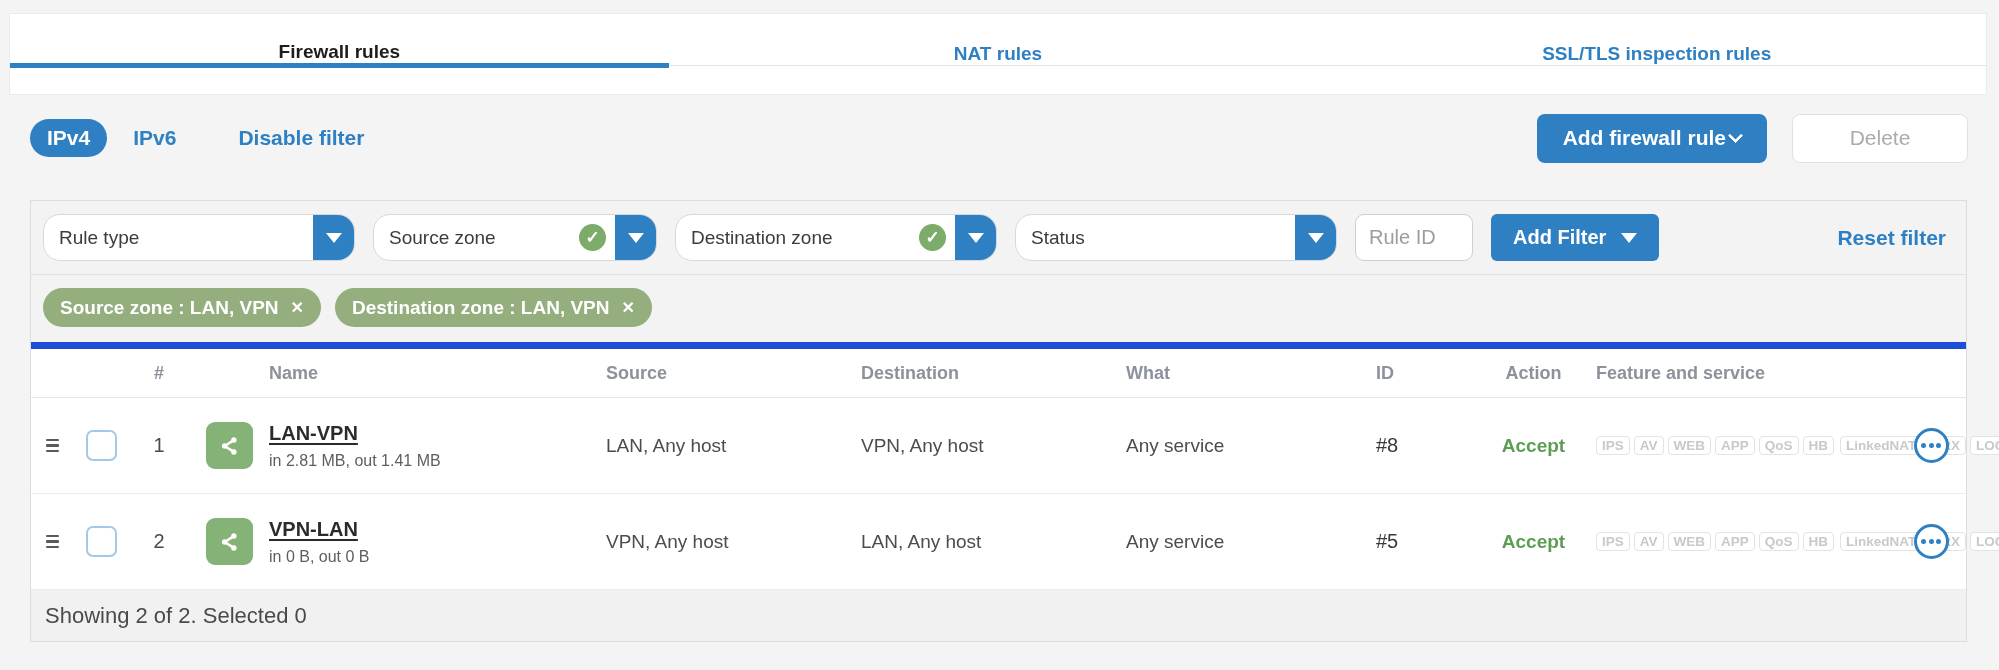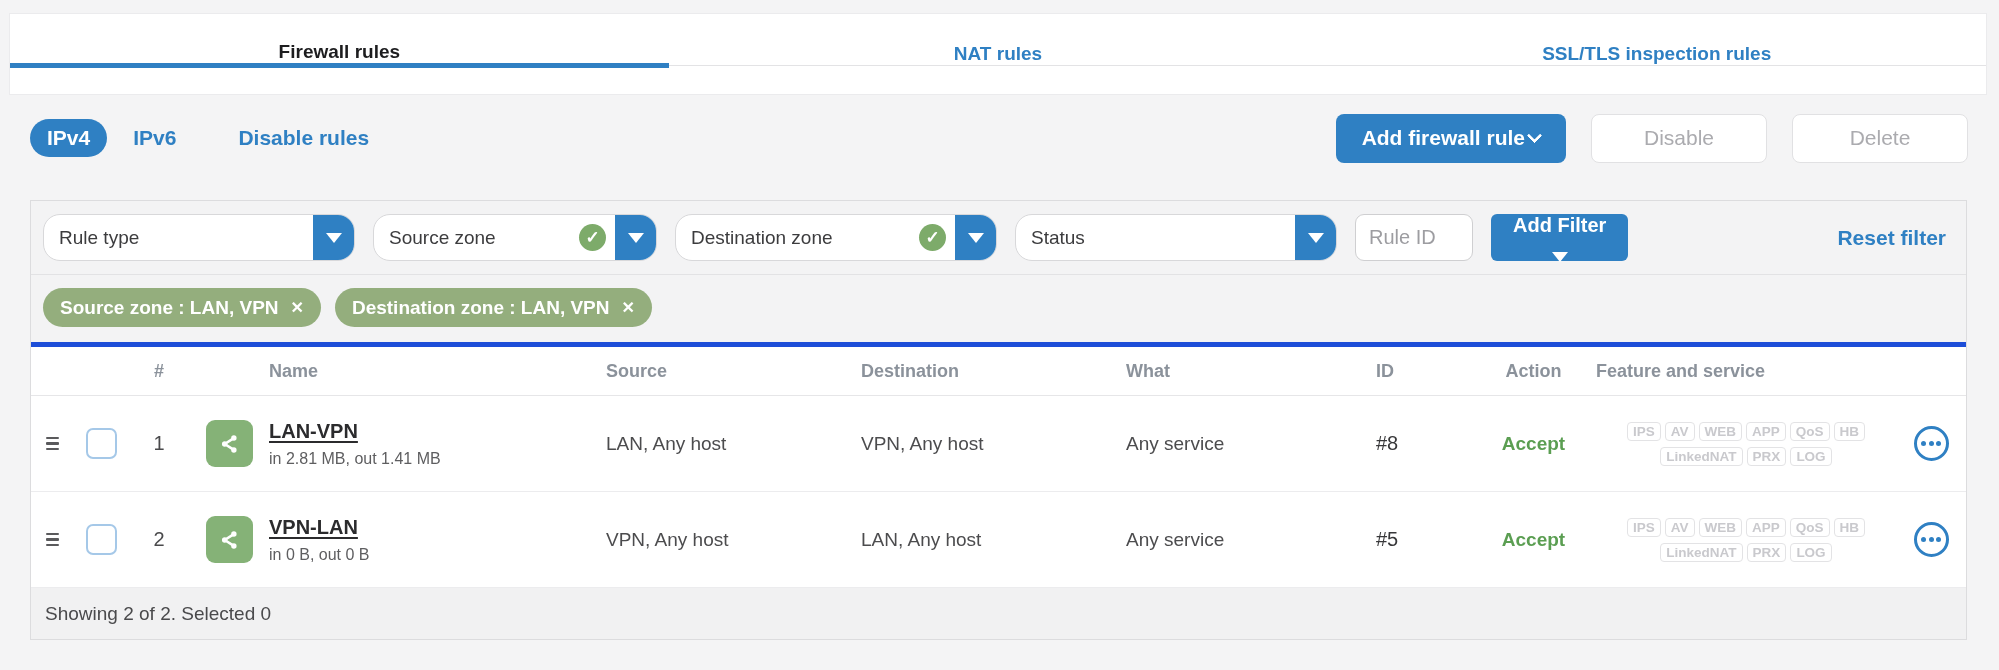--- a/index.html
+++ b/index.html
@@ -25,24 +25,24 @@
 
   .filter-bar { display:flex; align-items:center; gap:18px; padding:13px 12px; border-bottom:1px solid #e2e2e4; }
   .select { background:#fff; border:1px solid #d8d8da; border-radius:17px; height:47px; display:flex; align-items:center; overflow:hidden; }
   .select .sel-label { flex:1; padding-left:15px; font-size:19px; color:#3c3c3e; }
   .check-circle { width:27px; height:27px; border-radius:50%; background:#7dab6a; color:#fff; font-size:17px; font-weight:700; display:flex; align-items:center; justify-content:center; margin-right:9px; }
   .sel-btn { width:41px; align-self:stretch; background:#2f80c3; display:flex; align-items:center; justify-content:center; }
   .tri-down { width:0; height:0; border-left:8px solid transparent; border-right:8px solid transparent; border-top:10px solid #fff; }
   .sel-ruletype { width:312px; } .sel-source { width:284px; } .sel-dest { width:322px; } .sel-status { width:322px; }
   .ruleid-input { width:118px; height:47px; background:#fff; border:1px solid #cfcfd1; border-radius:9px; font-size:20px; font-family:inherit; padding:0 13px; color:#555; }
   .ruleid-input::placeholder { color:#9d9da1; }
-  .btn-addfilter { background:#2f80c3; color:#fff; border:none; border-radius:6px; height:47px; padding:0 22px; font-size:20px; font-weight:700; font-family:inherit; display:flex; align-items:center; gap:15px;flex-direction:column; }
+  .btn-addfilter { background:#2f80c3; color:#fff; border:none; border-radius:6px; height:47px; padding:0 22px; font-size:20px; font-weight:700; font-family:inherit; display:flex; align-items:center; gap:15px; }
   .reset-filter { margin-left:auto; color:#2f80c3; font-size:21px; font-weight:700; padding-right:8px; }
 
-  .chips-row { display:flex; gap:14px; padding:13px 12px 15px; border-bottom:5px solid #1d4ed8; }
+  .chips-row { display:flex; gap:14px; padding:13px 12px 15px; border-bottom:7px solid #1d4ed8; }
   .chip { background:#94ae7d; color:#fff; border-radius:20px; height:39px; display:flex; align-items:center; gap:12px; padding:0 17px; font-size:19px; font-weight:700; }
   .chip-x { font-size:16px; font-weight:700; cursor:pointer; }
 
   
   .thead { display:flex; align-items:center; height:49px; background:#fff; border-bottom:1px solid #e6e6e8; color:#8b929b; font-size:18px; font-weight:700; }
   .trow { display:flex; align-items:center; min-height:96px; background:#fff; border-bottom:1px solid #ececee; }
   .col-handle { width:42px; display:flex; justify-content:center; }
   .col-check { width:56px; display:flex; justify-content:center; }
   .col-num { width:60px; text-align:center; font-size:20px; color:#4a4a4c; }
   .col-icon { width:80px; display:flex; justify-content:center; }
@@ -53,46 +53,45 @@
   .cell-text { font-size:19px; color:#4c4c4e; }
   .hnum { color:#8b929b; font-size:18px; }
   .drag-handle { display:flex; flex-direction:column; gap:3px; cursor:grab; }
   .drag-handle span { width:13px; height:2.5px; background:#5a5a5c; border-radius:1px; }
   .checkbox { width:31px; height:31px; background:#fff; border:2px solid #a5c8e8; border-radius:7px; cursor:pointer; }
   .share-badge { width:47px; height:47px; background:#85b277; border-radius:9px; display:flex; align-items:center; justify-content:center; cursor:pointer; }
   .rule-name { font-size:20px; font-weight:700; color:#2b2b2d; text-decoration:underline; text-decoration-thickness:2px; text-underline-offset:3px; }
   .rule-traffic { font-size:16px; color:#5e5e60; margin-top:7px; }
   .id-text { font-size:20px; color:#38383a; }
   .action-text { font-size:19px; font-weight:700; color:#5b9e52; }
-  .badges { display:flex; flex-direction:column; align-items:center; gap:6px; }
+  .badges { display:flex; flex-direction:row; align-items:center; gap:6px; }
   .badge-line { display:flex; gap:4px; justify-content:center; }
   .badge { border:1.5px solid #e3e3e5; color:#c9c9cd; border-radius:4px; padding:1px 5px; font-size:13.5px; font-weight:700; background:#fff; }
   .more-btn { width:35px; height:35px; border-radius:50%; border:3.5px solid #2f80c3; display:flex; align-items:center; justify-content:center; gap:2.5px; cursor:pointer; background:#fff; }
   .more-btn i { width:5px; height:5px; border-radius:50%; background:#2f80c3; }
-  .tfoot { height:51px; display:flex; align-items:center; padding-left:14px; background:#f1f1f2; color:#4a4a4c; font-size:19px; }
+  .tfoot { height:51px; display:flex; align-items:center; padding-left:14px; background:#f1f1f2; color:#4a4a4c; font-size:22px; }
 </style>
 </head>
 <body>
 
 <div class="tabbar">
   <div class="tab active">Firewall rules</div>
   <div class="tab">NAT rules</div>
   <div class="tab">SSL/TLS inspection rules</div>
 </div>
 
 <div class="toolbar">
   <div class="ip-pill">IPv4</div>
   <div class="ip-link">IPv6</div>
-  <div class="disable-filter">Disable rules</div>
+  <div class="disable-filter">Disable filter</div>
   <div class="toolbar-right">
     <button class="btn-primary">
       <span>Add firewall rule</span>
       <span class="chev"></span>
     </button>
-    <button class="btn-ghost">Disable</button>
     <button class="btn-ghost">Delete</button>
   </div>
 </div>
 
 <div class="panel">
 
   <div class="filter-bar">
     <div class="select sel-ruletype">
       <span class="sel-label">Rule type</span>
       <span class="sel-btn">

